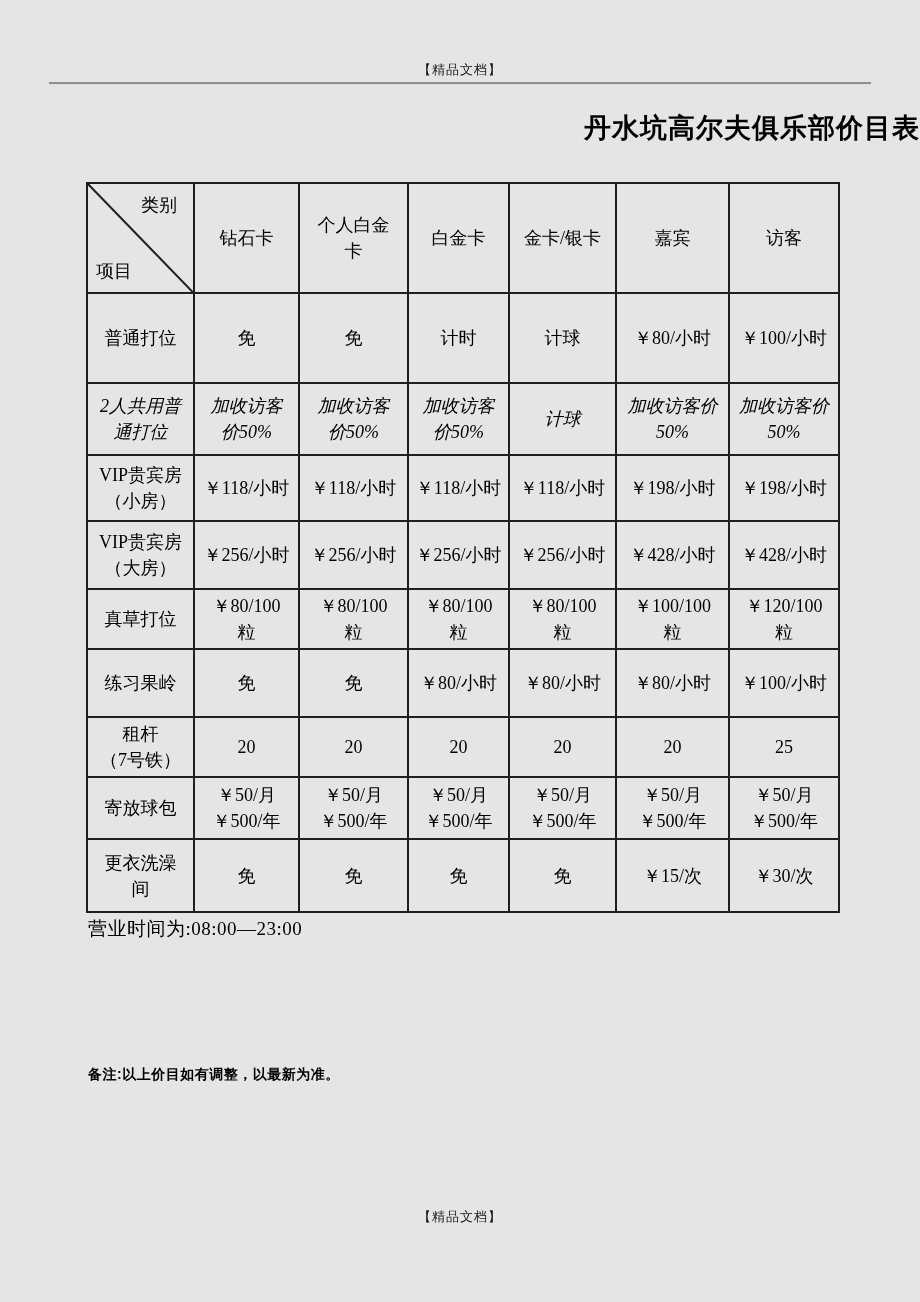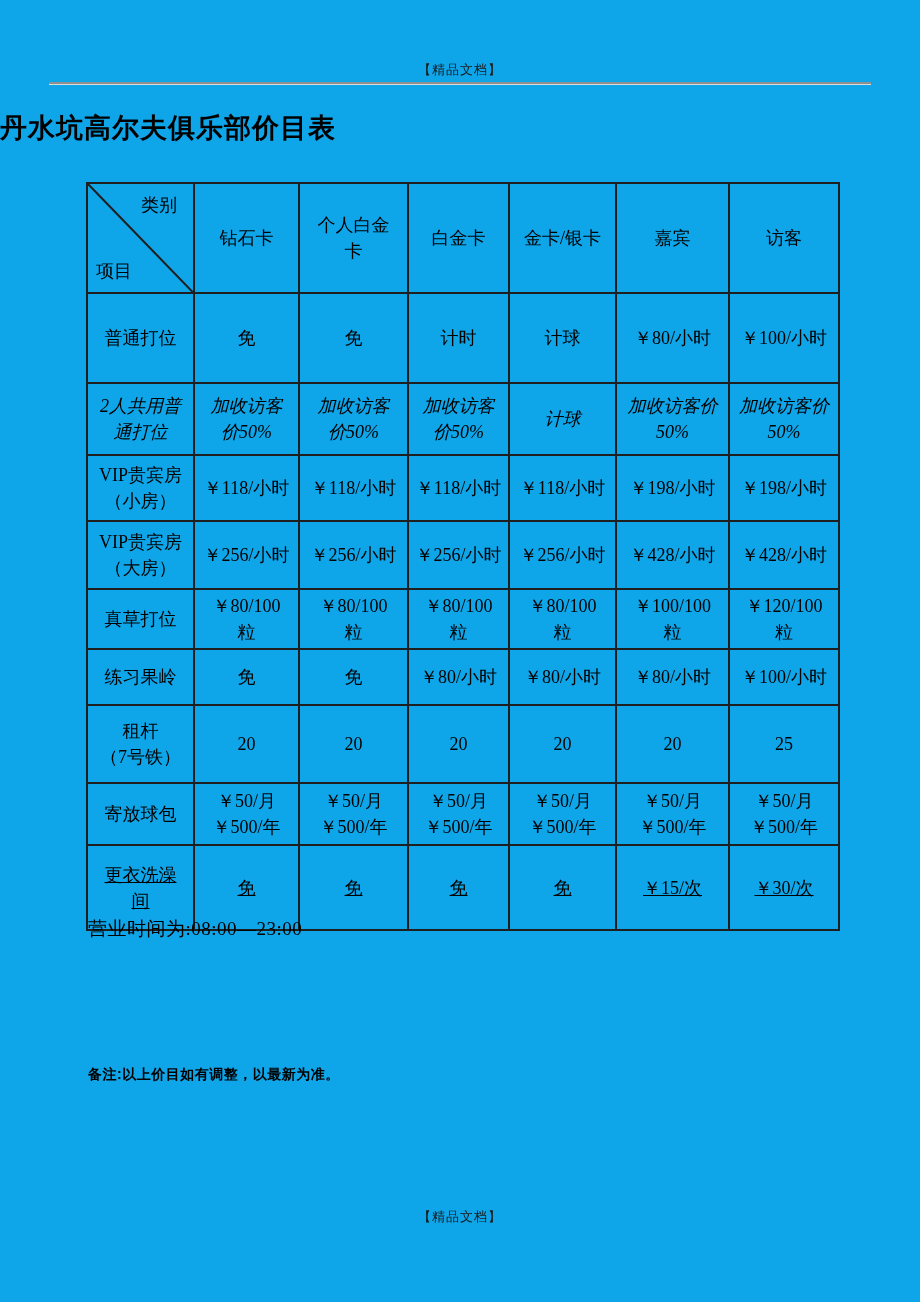--- a/index.html
+++ b/index.html
@@ -1,29 +1,29 @@
 <!DOCTYPE html>
 <html><head>
 <meta charset="utf-8">
 <style>
   html,body{margin:0;padding:0;background:#fff;}
   .page{
-    position:relative;width:920px;height:1302px;background:#0ea5e9;
+    position:relative;width:920px;height:1302px;background:#e5e5e5;
     font-family:"Liberation Serif","DejaVu Serif",serif;color:#000;overflow:hidden;
   }
   .hdr-mark{
     position:absolute;top:61px;left:0;width:100%;text-align:center;
     font-size:13px;color:#1a1a1a;letter-spacing:1px;
   }
   .hdr-line{
     position:absolute;top:82px;left:49px;right:49px;height:2px;
     background:#8f8f8f;border-bottom:1px solid #dcdcdc;
   }
   .title{
-    position:absolute;top:110px;left:0;width:100%;text-align:left;margin:0;
+    position:absolute;top:110px;left:0;width:100%;text-align:right;margin:0;
     font-size:27px;font-weight:bold;letter-spacing:1px;
     font-family:"Liberation Sans","DejaVu Sans",sans-serif;
   }
   table.price{
     position:absolute;top:182px;left:86px;border-collapse:collapse;table-layout:fixed;
   }
   table.price th,table.price td{
     border:2px solid #1f1f1f;text-align:center;vertical-align:middle;
     font-weight:normal;font-size:18px;line-height:1.45;padding:2px;
     white-space:pre-line;overflow:hidden;
@@ -135,30 +135,30 @@
 粒</td>
           <td>￥80/100
 粒</td>
           <td>￥80/100
 粒</td>
           <td>￥100/100
 粒</td>
           <td>￥120/100
 粒</td>
         </tr>
-        <tr style="height: 56px;">
+        <tr style="height: 68px;">
           <th>练习果岭</th>
           <td>免</td>
           <td>免</td>
           <td>￥80/小时</td>
           <td>￥80/小时</td>
           <td>￥80/小时</td>
           <td>￥100/小时</td>
         </tr>
-        <tr style="height: 78px;">
+        <tr style="height: 60px;">
           <th>租杆
 （7号铁）</th>
           <td>20</td>
           <td>20</td>
           <td>20</td>
           <td>20</td>
           <td>20</td>
           <td>25</td>
         </tr>
         <tr style="height: 62px;">
@@ -169,21 +169,21 @@
 ￥500/年</td>
           <td>￥50/月
 ￥500/年</td>
           <td>￥50/月
 ￥500/年</td>
           <td>￥50/月
 ￥500/年</td>
           <td>￥50/月
 ￥500/年</td>
         </tr>
-        <tr style="height: 85px; text-decoration: underline;">
+        <tr style="height: 73px;">
           <th>更衣洗澡
 间</th>
           <td>免</td>
           <td>免</td>
           <td>免</td>
           <td>免</td>
           <td>￥15/次</td>
           <td>￥30/次</td>
         </tr>
       </tbody>

